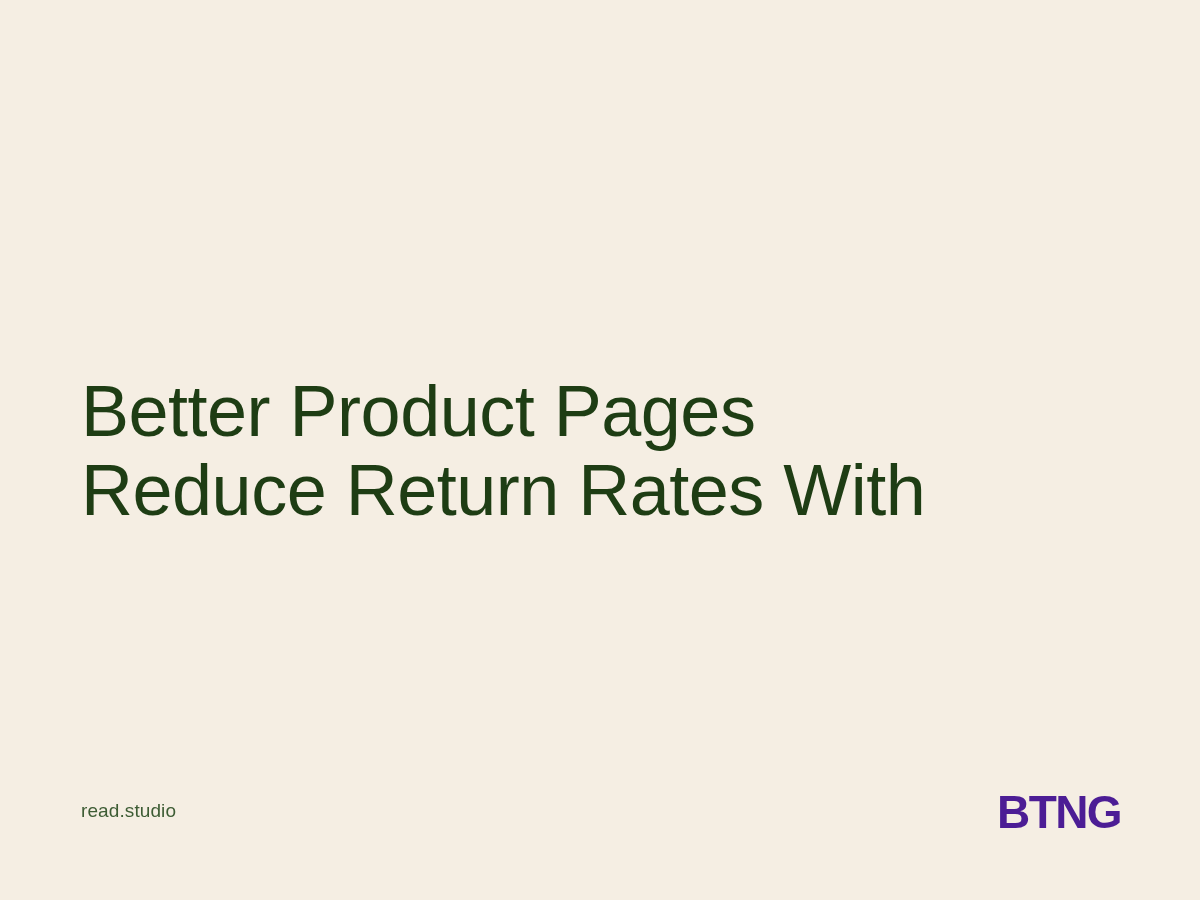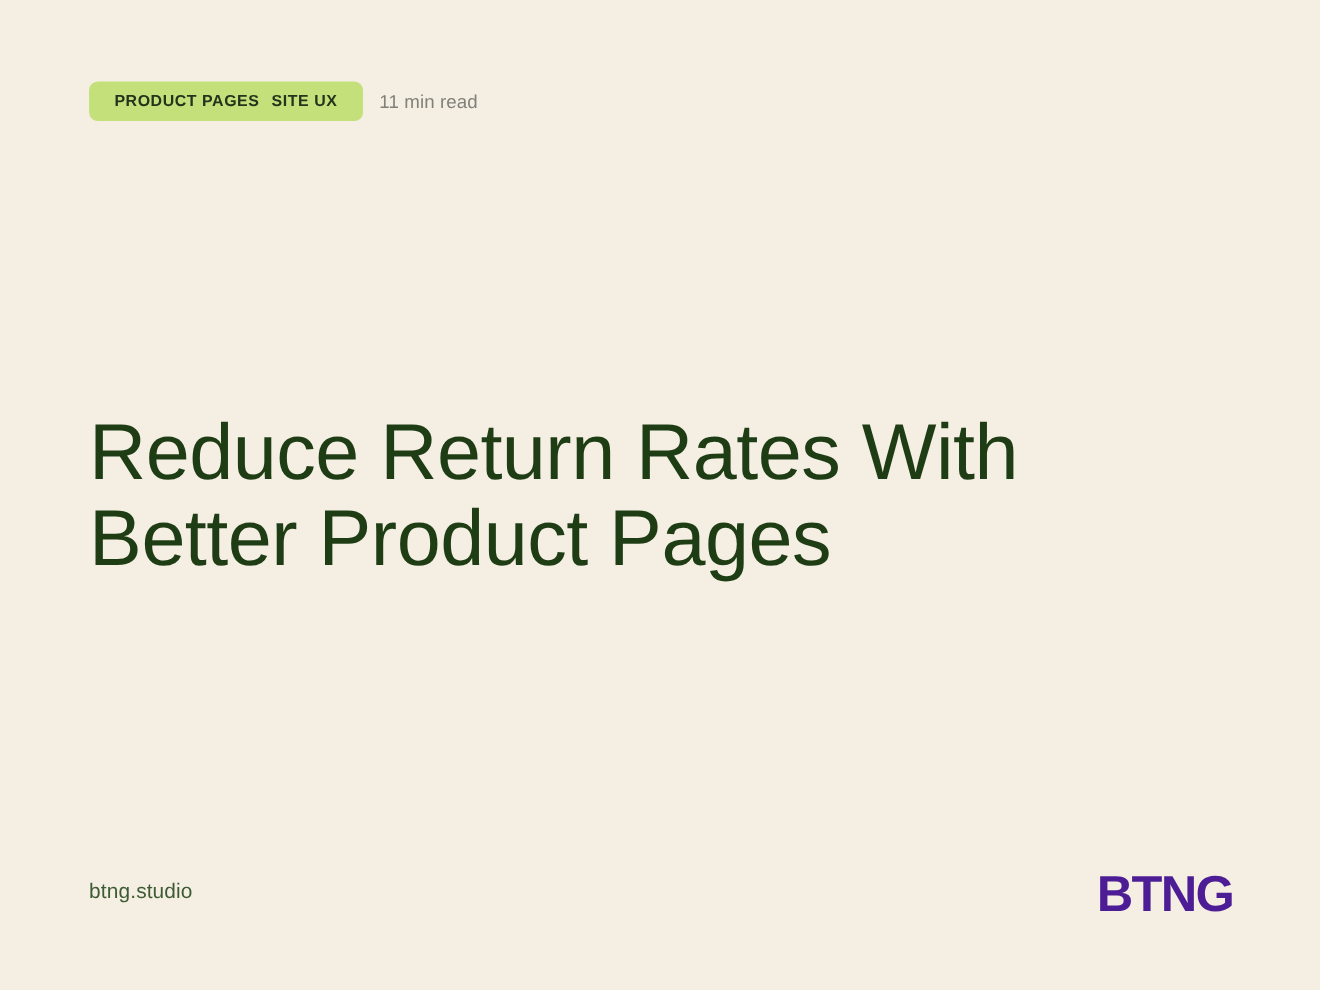--- a/index.html
+++ b/index.html
@@ -102,33 +102,23 @@
     letter-spacing: -1.6px;
     color: #4c1d95;
     line-height: 1;
   }
 </style>
 </head>
 <body>
 
 <div class="cover">
 
-  <div class="meta-row">
-
-    <div class="tag-pill">
-      <span class="tag-label">PRODUCT PAGES</span>
-      <span class="tag-label">SITE UX</span>
-    </div>
-
-    <span class="read-time">11 min read</span>
-
-  </div>
 
   <h1 class="headline">
+    <span class="line">Better Product Pages</span>
     <span class="line">Reduce Return Rates With</span>
-    <span class="line">Better Product Pages</span>
   </h1>
 
-  <span class="footer-url">btng.studio</span>
+  <span class="footer-url">read.studio</span>
 
   <span class="brand-logo">BTNG</span>
 
 </div>
 
 </body></html>

